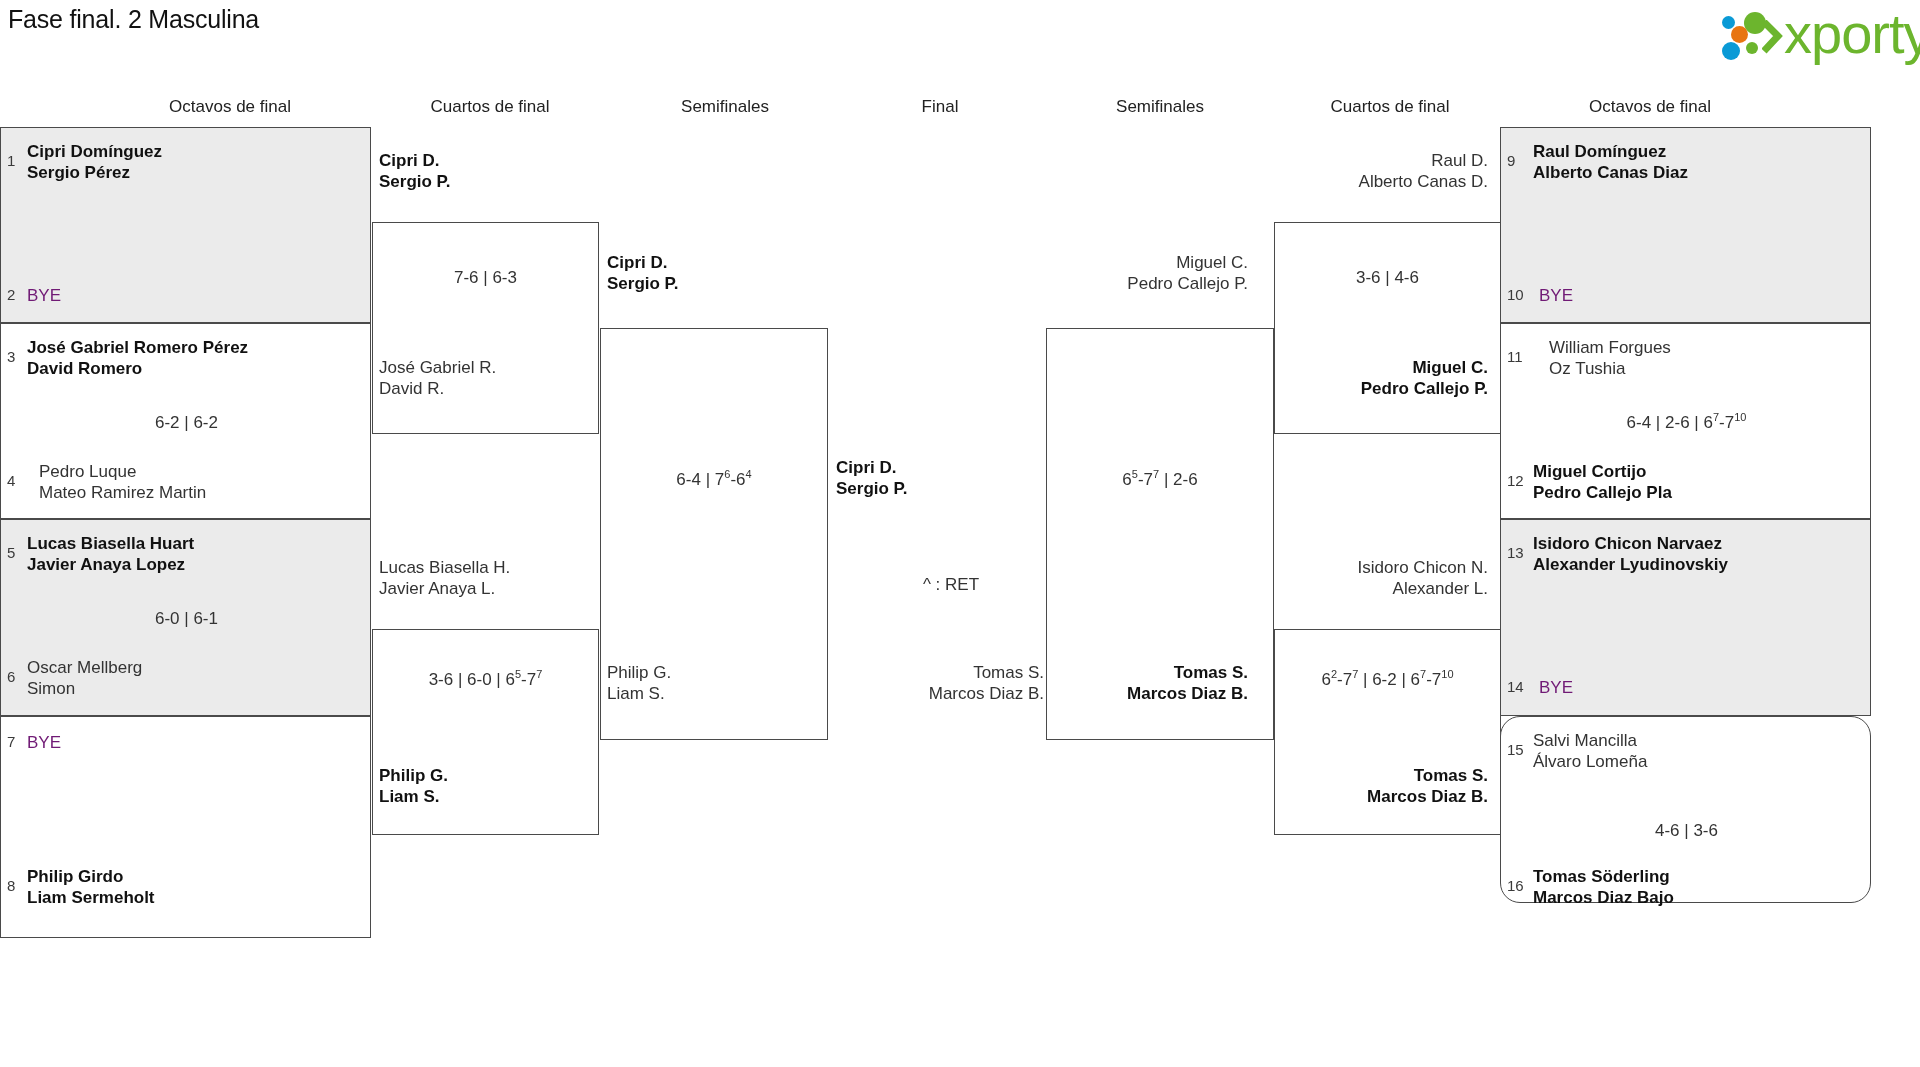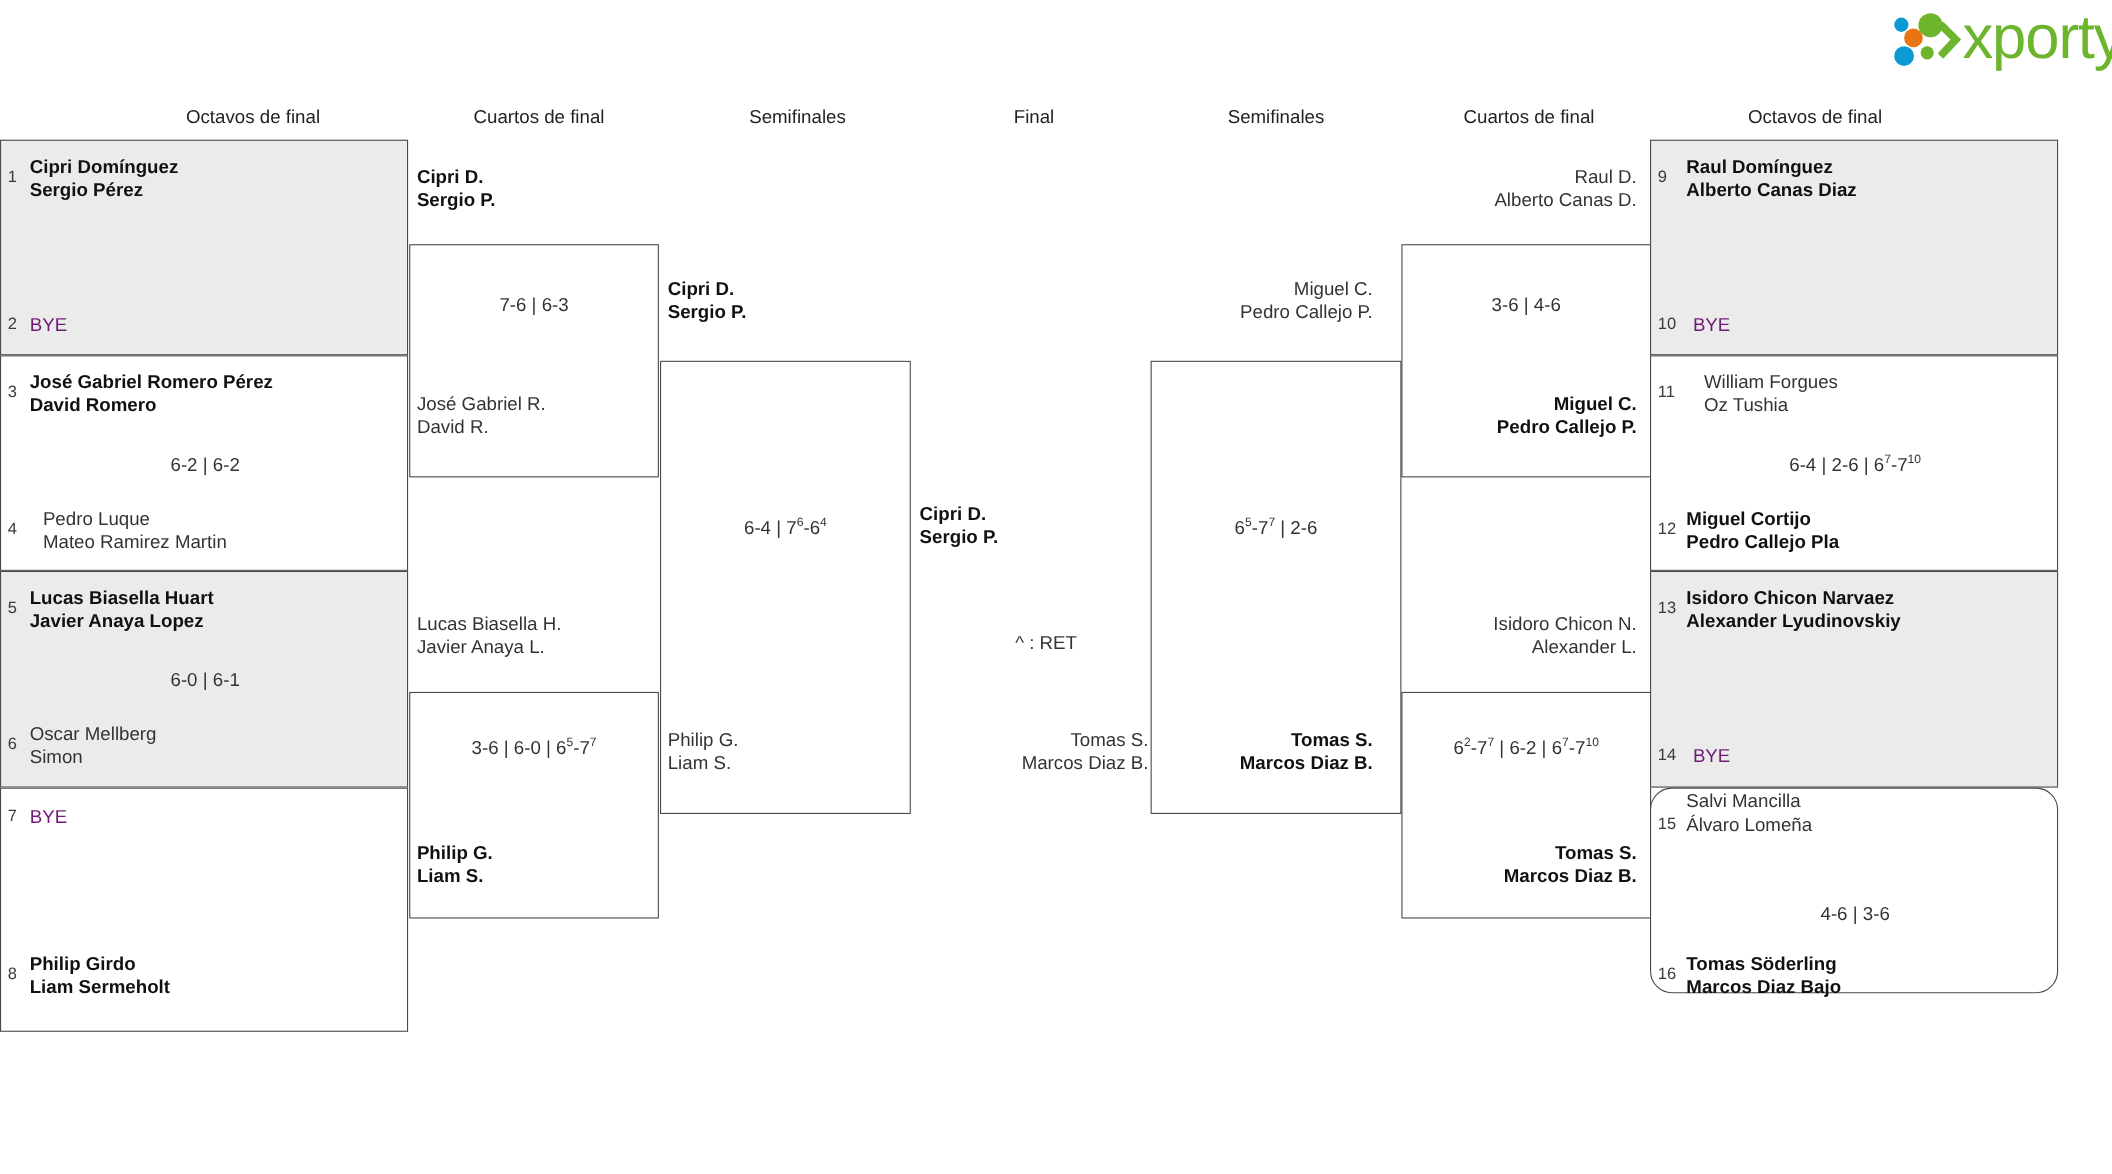--- a/index.html
+++ b/index.html
@@ -58,20 +58,21 @@
     position:absolute;font-size:17px;color:#333;white-space:nowrap;
   }
   .score sup{font-size:11px;vertical-align:super;line-height:0;}
 
   .ralign{text-align:right;}
 </style>
 </head>
 <body>
 
 <div class="abs" id="title-block">
+  <div>Fase final. 2 Masculina</div>
 </div>
 
 <div class="abs" id="logo">
   <div id="logo-dots">
     <span class="dot" style="left:0px;top:4px;width:13px;height:13px;background:#0a9ad6;"></span>
     <span class="dot" style="left:22px;top:0px;width:22px;height:22px;background:#6cb52d;"></span>
     <span class="dot" style="left:9px;top:14px;width:17px;height:17px;background:#e87511;"></span>
     <span class="dot" style="left:0px;top:30px;width:18px;height:18px;background:#0a9ad6;"></span>
     <span class="dot" style="left:24px;top:30px;width:12px;height:12px;background:#6cb52d;"></span>
     <svg style="position:absolute;left:40px;top:8px;" width="22" height="34" viewBox="0 0 22 34">
@@ -266,21 +267,21 @@
     <span>Alexander Lyudinovskiy</span>
   </span>
   <span class="seed" style="left:6px;top:158px;">14</span>
   <span class="names bye" style="left:38px;top:157px;">
     <span>BYE</span>
   </span>
 </div>
 
 <div class="abs r16" style="left:1500px;top:716px;width:371px;height:187px;border-radius:20px;">
   <span class="seed" style="left:6px;top:24px;">15</span>
-  <span class="names" style="left:32px;top:1px;">
+  <span class="names" style="left:32px;top:13px;">
     <span>Salvi Mancilla</span><br>
     <span>Álvaro Lomeña</span>
   </span>
   <span class="score" style="left:0px;top:104px;width:371px;text-align:center;">
     <span><span>4-6 | 3-6</span></span>
   </span>
   <span class="seed" style="left:6px;top:160px;">16</span>
   <span class="names win" style="left:32px;top:149px;">
     <span>Tomas Söderling</span><br>
     <span>Marcos Diaz Bajo</span>

